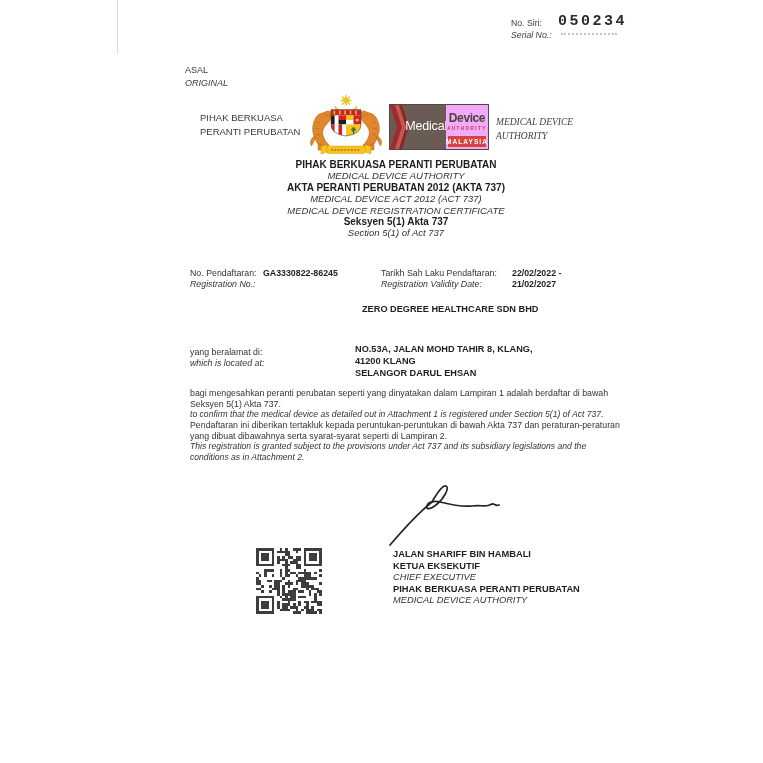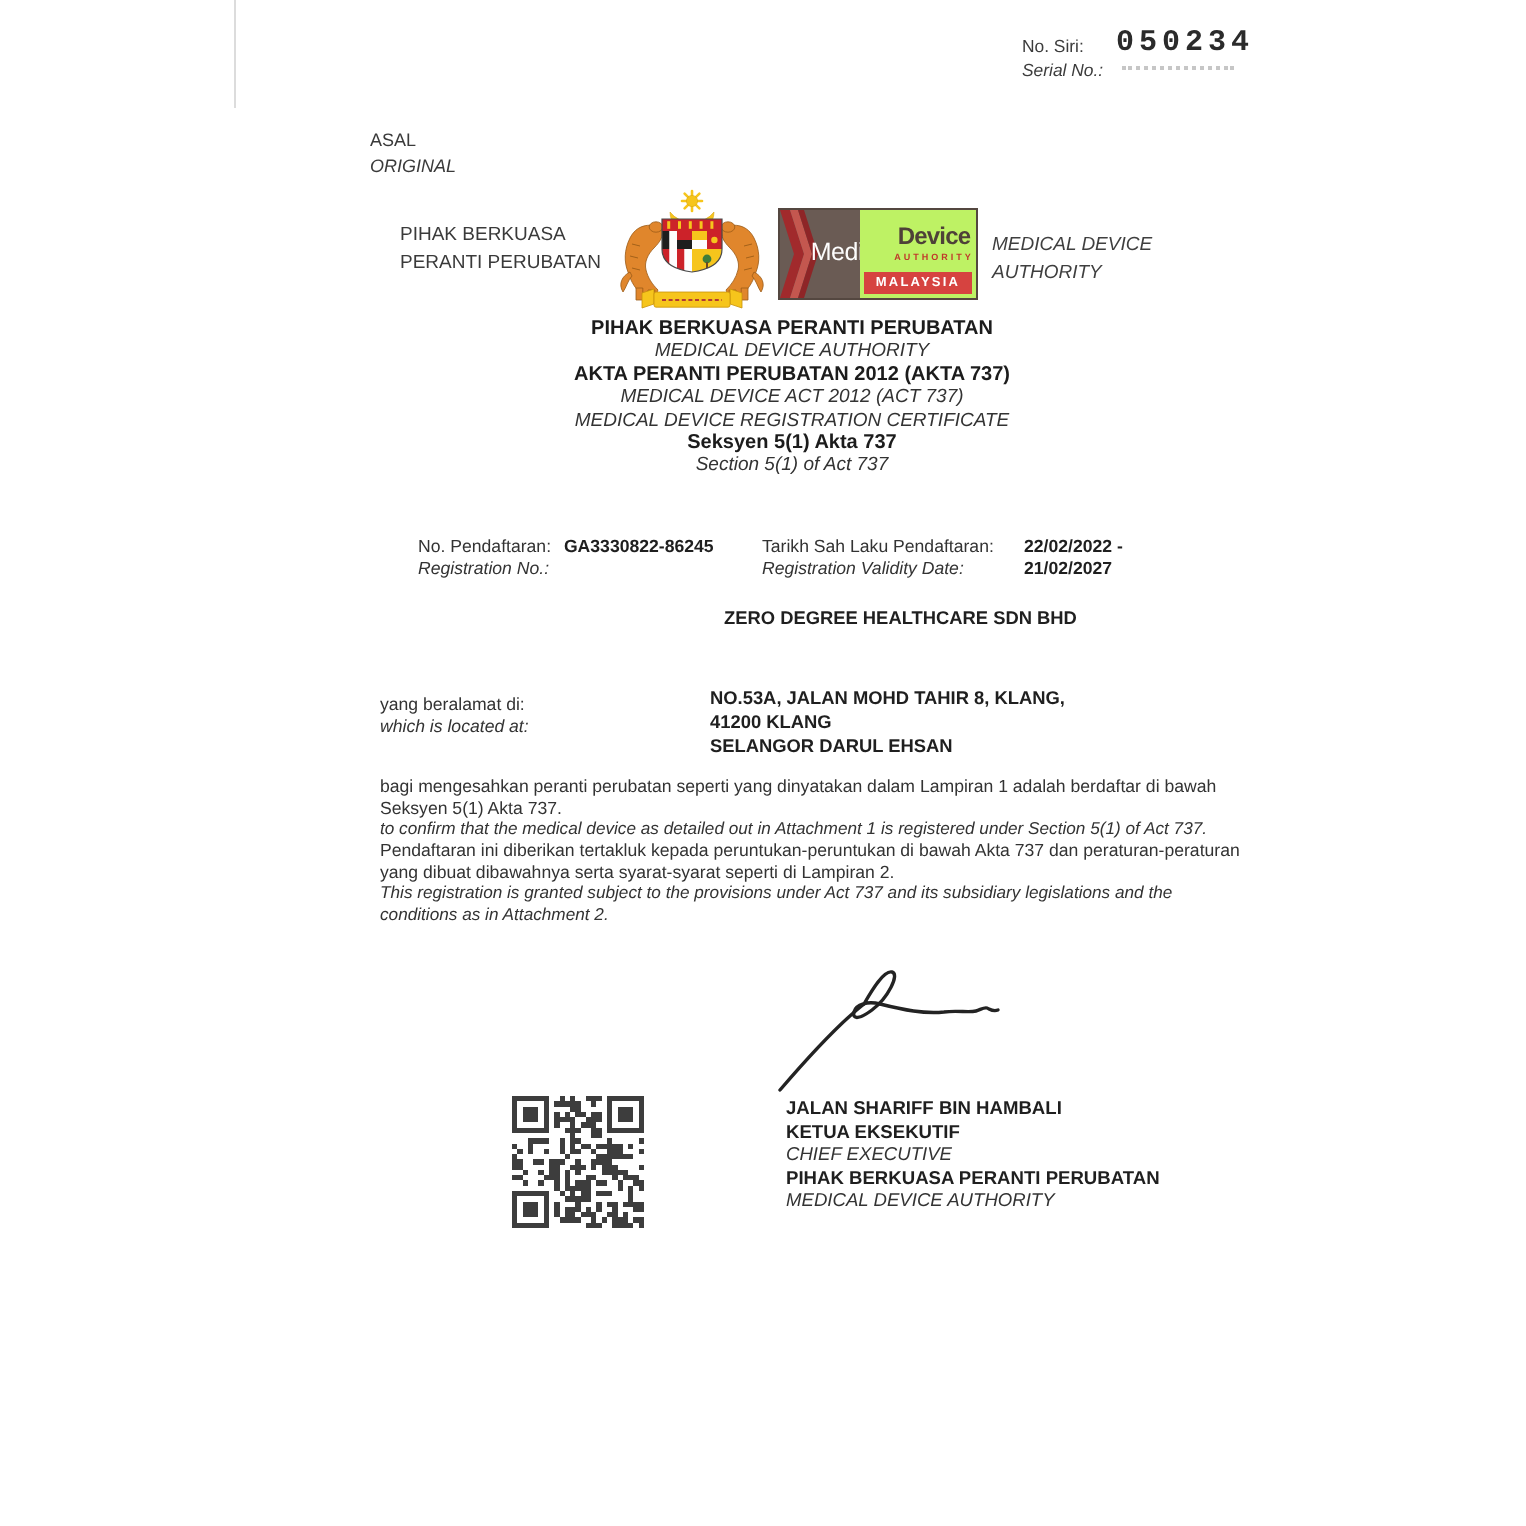--- a/index.html
+++ b/index.html
@@ -9,43 +9,43 @@
   .it{font-style:italic;}
   .b{font-weight:bold;color:#1f1f1f;}
   
   .serial-labels{left:511px;top:17px;font-size:8.7px;color:#3c3c3c;line-height:12px;}
   .serial-number{left:558px;top:13px;font-family:"Liberation Mono",monospace;font-weight:bold;
                  font-size:15px;letter-spacing:2.5px;color:#2b2b2b;}
   .serial-dots{left:561px;top:33px;width:56px;height:0;border-top:2px dotted #b3b3b3;opacity:.75;}
   
   .copy-block{left:185px;top:64px;font-size:9px;color:#3a3a3a;line-height:13px;}
   .issuer-left{left:200px;top:111px;font-size:9.5px;color:#3a3a3a;line-height:13.5px;}
-  .issuer-right{left:496px;top:116px;font-size:9.5px;color:#3f3f3f;line-height:13.5px;}
+  .issuer-right{left:496px;top:116px;font-size:9.5px;color:#3f3f3f;line-height:13.5px;font-family:Liberation Serif, serif;}
   
   .coat{left:305px;top:92px;width:82px;height:67px;}
   .mda-logo{left:389px;top:104px;width:100px;height:46px;background:#6a5b54;
             border:1px solid #544740;box-sizing:border-box;}
   .mda-chevrons{position:absolute;left:0;top:0;width:20px;height:100%;}
   .mda-medical{position:absolute;left:8px;top:14px;width:49px;text-align:right;color:#fdfdfd;
                font-size:12.5px;letter-spacing:-0.2px;}
-  .mda-white{position:absolute;right:0;top:0;bottom:0;width:42px;background:#bef264;padding-left:16px;}
+  .mda-white{position:absolute;right:0;top:0;bottom:0;width:42px;background:#f0abfc;}
   .mda-device{display:block;text-align:center;margin-top:6px;color:#4e4138;font-size:12px;
               font-weight:bold;letter-spacing:-0.4px;}
   .mda-authority{display:block;text-align:center;color:#c0392b;font-size:4.5px;
                  letter-spacing:1.5px;font-weight:bold;margin-top:1px;}
   .mda-malaysia{position:absolute;left:2px;right:2px;bottom:2px;height:11px;background:#d64340;
                 color:#fff;font-size:6.5px;font-weight:bold;letter-spacing:1.1px;
                 display:flex;align-items:center;justify-content:center;}
   
   .header-block{left:118px;top:159px;width:556px;text-align:center;}
   .h-bold{font-size:10px;font-weight:bold;color:#1c1c1c;line-height:11.4px;}
   .h-italic{font-size:9.5px;font-style:italic;color:#333;line-height:11.4px;}
   
   .small{font-size:8.8px;line-height:10.6px;color:#333;}
-  .reg-left{left:190px;top:268px;margin-left:19px;}
+  .reg-left{left:190px;top:268px;}
   .reg-mid{left:381px;top:268px;}
   .reg-dates{left:512px;top:268px;font-size:8.8px;line-height:10.6px;}
   .inline-val{margin-left:4px;}
   
   .issued-label{left:190px;top:304px;}
   .issued-company{left:362px;top:304px;font-size:9.2px;}
   .addr-label{left:190px;top:347px;}
   .addr-value{left:355px;top:343px;font-size:9.2px;line-height:12px;}
   
   .para{left:190px;width:436px;}

